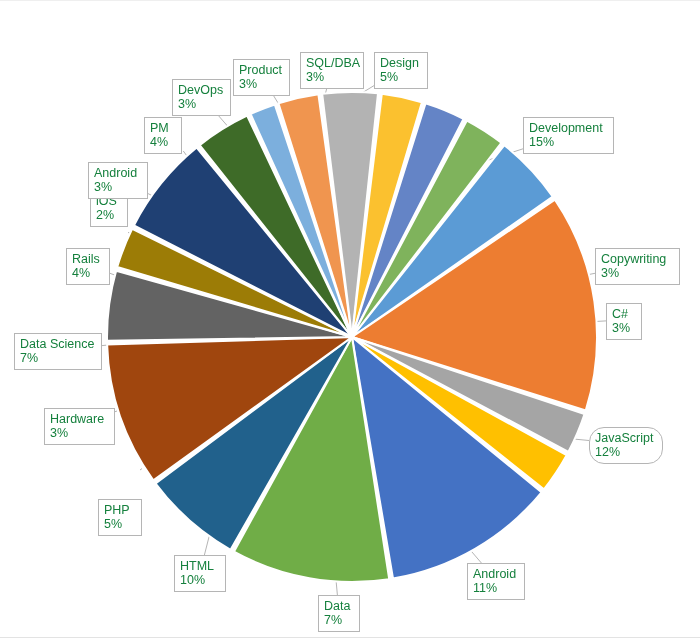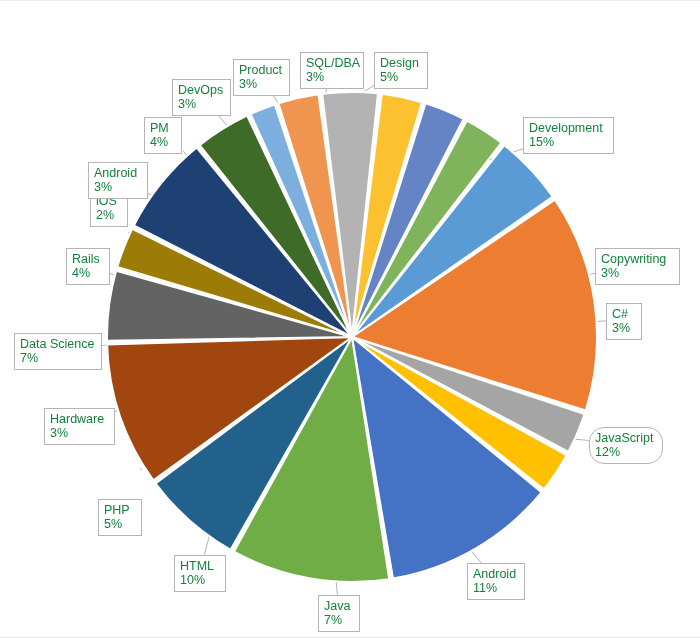--- a/index.html
+++ b/index.html
@@ -142,21 +142,21 @@
       </div>
       <div class="callout" style="left: 589px; top: 427px; width: 74px; border-radius: 15px;">
         <span class="cl-name">JavaScript</span>
         <span class="cl-pct">12%</span>
       </div>
       <div class="callout" style="left: 467px; top: 563px; width: 58px;">
         <span class="cl-name">Android</span>
         <span class="cl-pct">11%</span>
       </div>
       <div class="callout" style="left: 318px; top: 595px; width: 42px;">
-        <span class="cl-name">Java</span>
+        <span class="cl-name">Data</span>
         <span class="cl-pct">7%</span>
       </div>
       <div class="callout" style="left: 174px; top: 555px; width: 52px;">
         <span class="cl-name">HTML</span>
         <span class="cl-pct">10%</span>
       </div>
       <div class="callout" style="left: 98px; top: 467px; width: 44px; margin-top: 32px;">
         <span class="cl-name">PHP</span>
         <span class="cl-pct">5%</span>
       </div>

